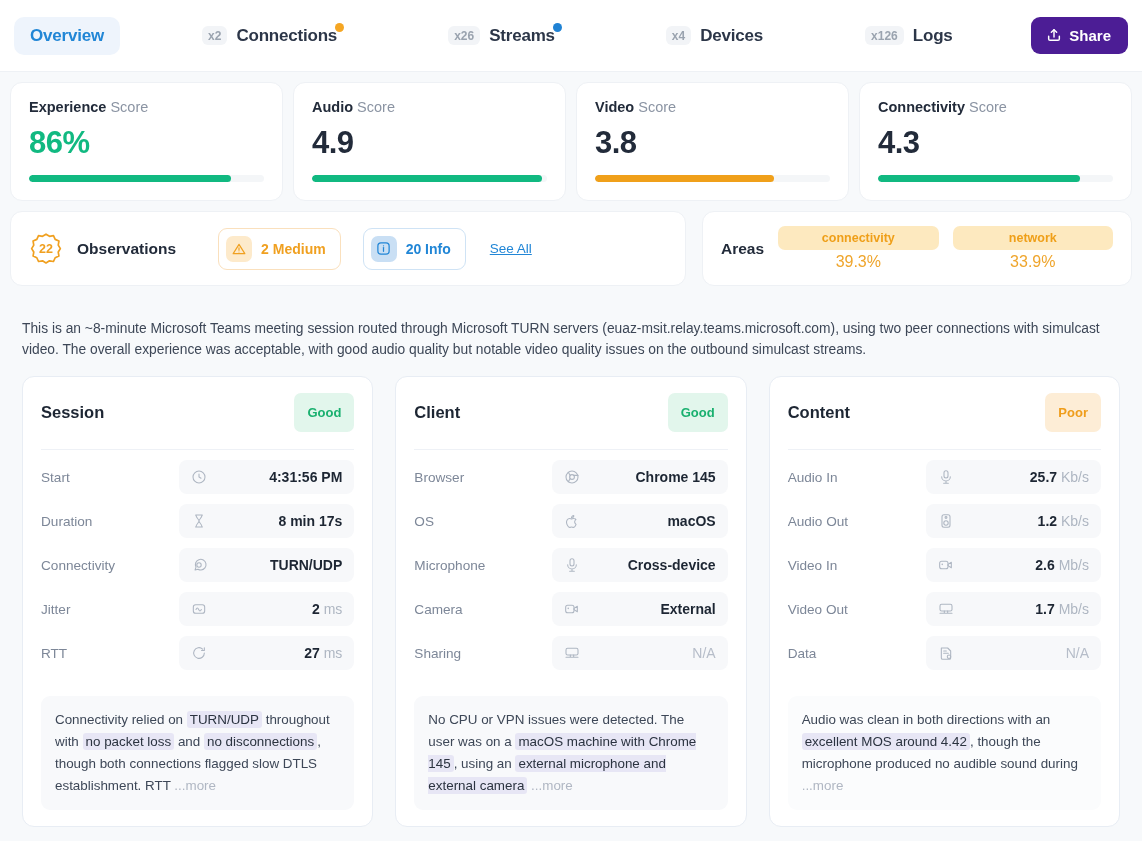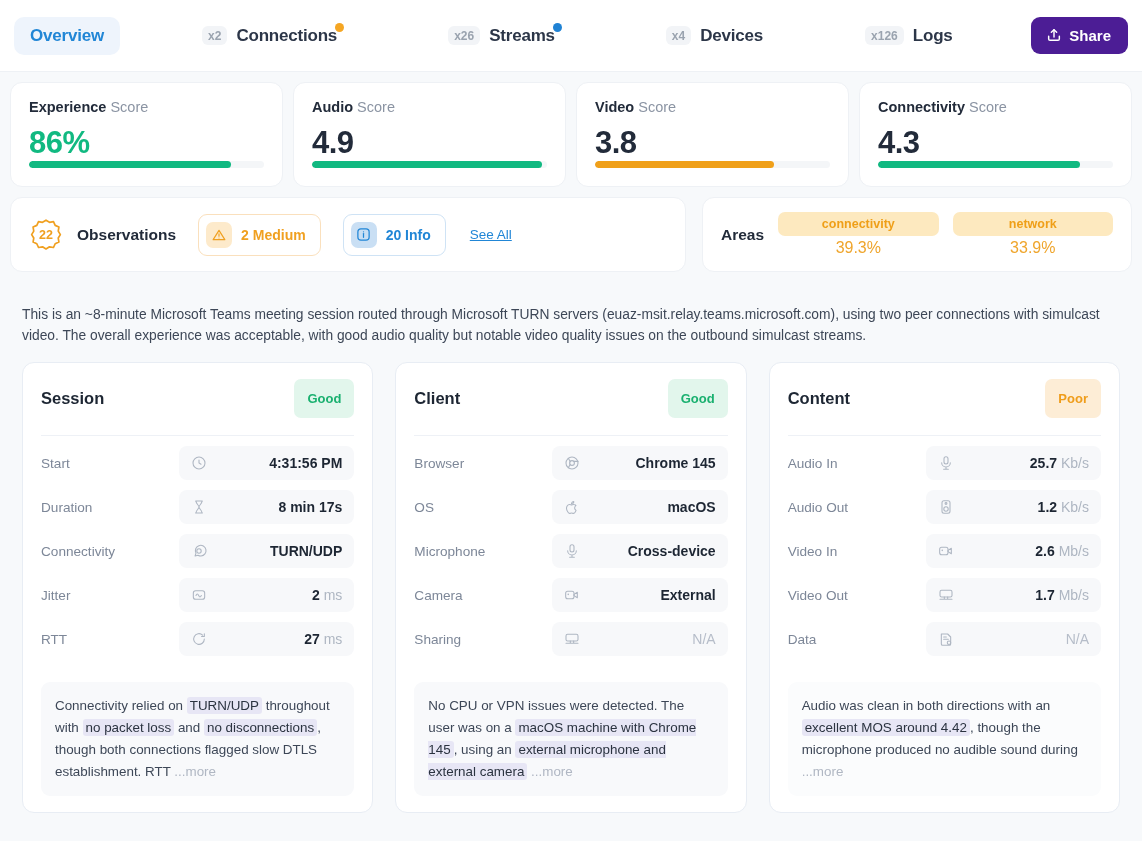--- a/index.html
+++ b/index.html
@@ -54,21 +54,21 @@
     padding: 10px 10px 0 10px;
   }
   .score-card {
     flex: 1; background: #fff; border-radius: 12px;
     border: 1px solid #eef1f5;
     padding: 16px 18px 18px 18px;
     min-height: 100px;
   }
   .score-title { font-size: 14.5px; color: #8b94a3; margin-bottom: 10px; }
   .score-title b { color: #222b3a; font-weight: 700; }
-  .score-value { font-size: 31px; font-weight: 700; color: #222b3a; letter-spacing: -.5px; }
+  .score-value { font-size: 31px; font-weight: 700; color: #222b3a; letter-spacing: -.5px; margin-bottom: 14px; }
   .score-value.green { color: #11b981; }
   .bar-track { height: 7px; border-radius: 4px; background: #f4f6f8; overflow: hidden; }
   .bar-fill { height: 100%; border-radius: 4px; }
 
   
   .midrow { display: flex; gap: 16px; padding: 10px 10px 0 10px; }
   .obs-card {
     background: #fff; border: 1px solid #eef1f5; border-radius: 12px;
     display: flex; align-items: center; gap: 14px;
     padding: 14px 18px; width: 676px;
@@ -77,21 +77,21 @@
   .obs-badge svg { position: absolute; inset: 0; }
   .obs-badge span {
     position: absolute; inset: 0;
     display: flex; align-items: center; justify-content: center;
     font-size: 12.5px; font-weight: 700; color: #f0a020;
   }
   .obs-label { font-size: 15.5px; font-weight: 700; color: #222b3a; margin-right: 8px; }
   .chip {
     display: flex; align-items: center; gap: 9px;
     border-radius: 9px; padding: 7px 14px 7px 7px;
-    font-size: 14px; font-weight: 600; cursor: pointer;
+    font-size: 14px; font-weight: 600; cursor: pointer; margin-left: 20px;
   }
   .chip .chip-ico {
     width: 26px; height: 26px; border-radius: 7px;
     display: flex; align-items: center; justify-content: center; flex: none;
   }
   .chip.medium { border: 1px solid #fae0bd; color: #f0a020; }
   .chip.medium .chip-ico { background: #fdeacb; }
   .chip.info { border: 1px solid #cfe3f5; color: #2186d6; }
   .chip.info .chip-ico { background: #c9dff4; }
   .see-all {

